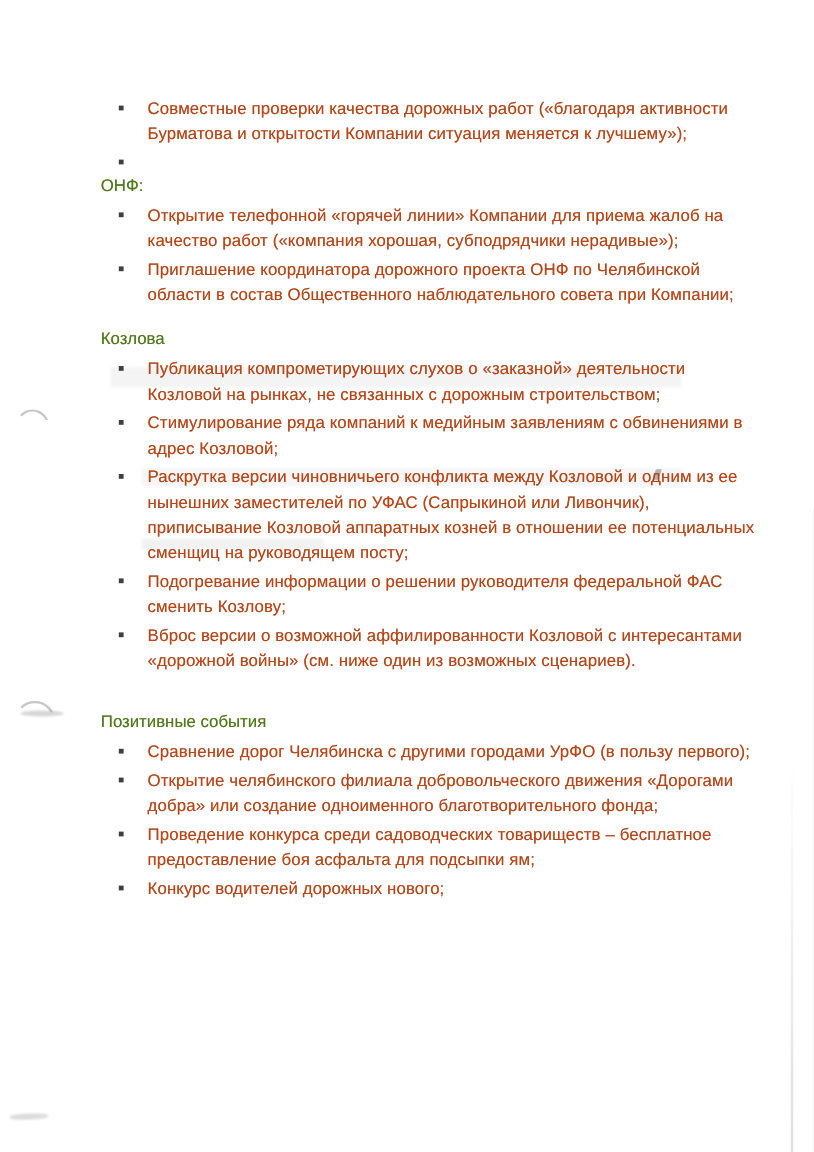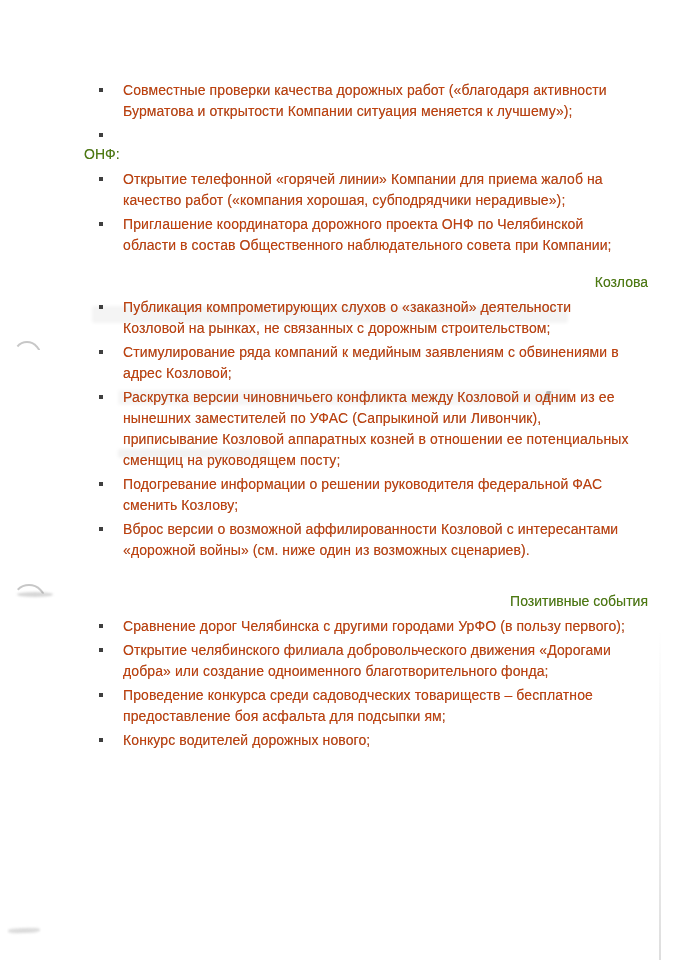--- a/index.html
+++ b/index.html
@@ -20,22 +20,22 @@
   }
   .sec h3 {
     margin: 0 0 4px 0;
     font-size: 14px;
     line-height: 21px;
     font-weight: normal;
     color: #4d7c0f;
     text-shadow: 0 0 0.5px rgba(64,64,64,0.55);
   }
   .sec-onf h3   { margin-top: 22px; }
-  .sec-kozlova h3 { margin-top: 16px; text-align: right; }
-  .sec-positive h3 { margin-top: 30px; text-align: right; }
+  .sec-kozlova h3 { margin-top: 16px; }
+  .sec-positive h3 { margin-top: 30px; }
   ul.blist { list-style: none; margin: 0; padding: 0; }
   ul.blist li {
     position: relative;
     padding-left: 39px;
     margin-bottom: 3px;
     font-size: 14px;
     line-height: 21px;
   }
   .bullet {
     position: absolute;

